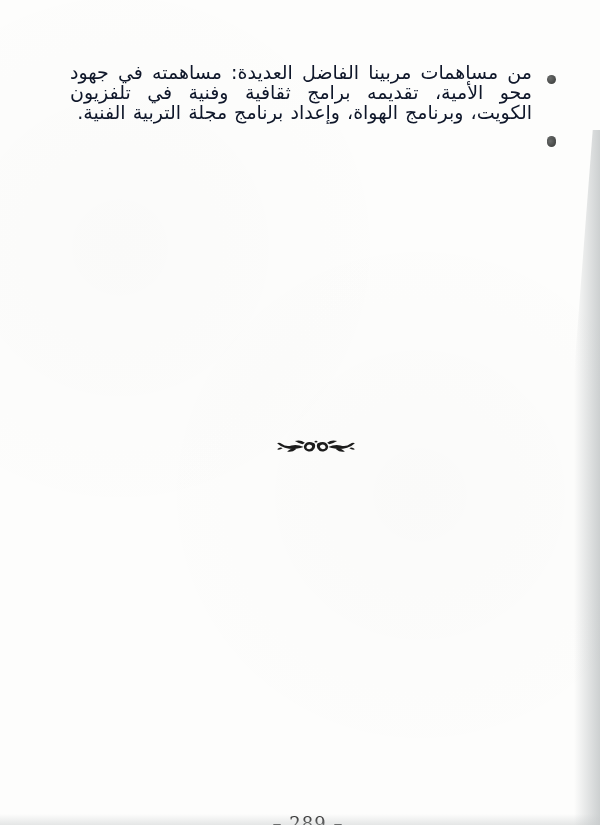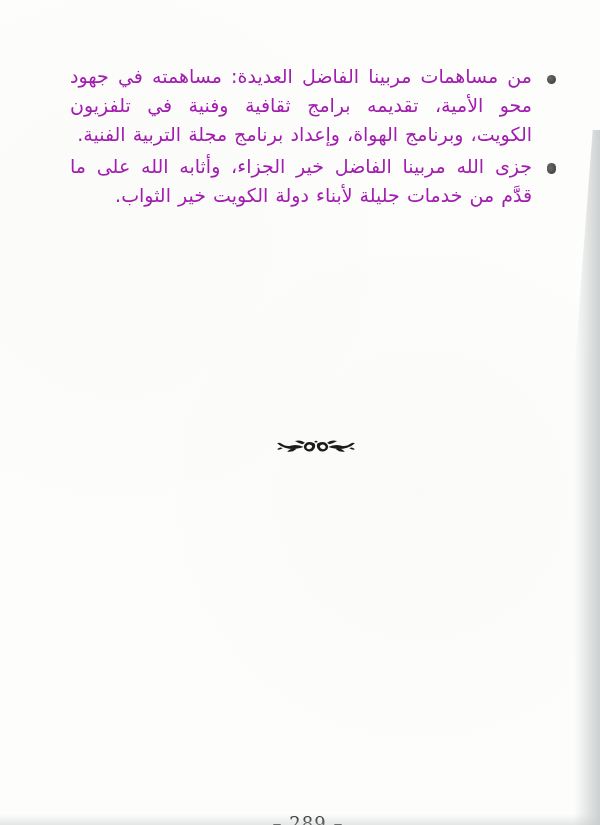--- a/index.html
+++ b/index.html
@@ -52,22 +52,22 @@
   ul.bullet-list {
     list-style: none;
     margin: 0;
     padding: 0;
   }
   ul.bullet-list li {
     position: relative;
     padding-right: 24px;
     margin: 0 0 1px 0;
     font-size: 19px;
-    line-height: 29px;
-    color: #a21caf;
+    line-height: 20px;
+    color: #0f172a;
     text-align: justify;
     text-align-last: right;
     word-spacing: 1px;
   }
   ul.bullet-list li:last-child {
     margin-top: 3px;
   }
   .bullet {
     position: absolute;
     right: 0;
@@ -114,21 +114,20 @@
   <ul class="bullet-list">
     <li>
       <span class="bullet"></span>
       <span>من مساهمات مربينا الفاضل العديدة: مساهمته في جهود محو الأمية، تقديمه برامج ثقافية وفنية في تلفزيون الكويت، وبرنامج الهواة، وإعداد برنامج مجلة التربية الفنية.</span>
     </li>
     <li>
       <span class="bullet"></span>
     </li>
     <li>
       <span class="bullet"></span>
-      <span>جزى الله مربينا الفاضل خير الجزاء، وأثابه الله على ما قدَّم من خدمات جليلة لأبناء دولة الكويت خير الثواب.</span>
     </li>
   </ul>
 </div>
 
 <div class="ornament-row">
   <svg width="80" height="26" viewBox="-72 -2 144 28" aria-hidden="true">
     <g id="orn-half" fill="#1c1c1c">
 
       <path fill-rule="evenodd" d="M3,7 Q16,1 21,10 Q24,17 16,21 Q7,24 3,17 Q0,11 3,7 Z
                M9,10 Q15,8 17,13 Q18,18 12,18 Q7,17 7,13 Q7,11 9,10 Z"></path>

